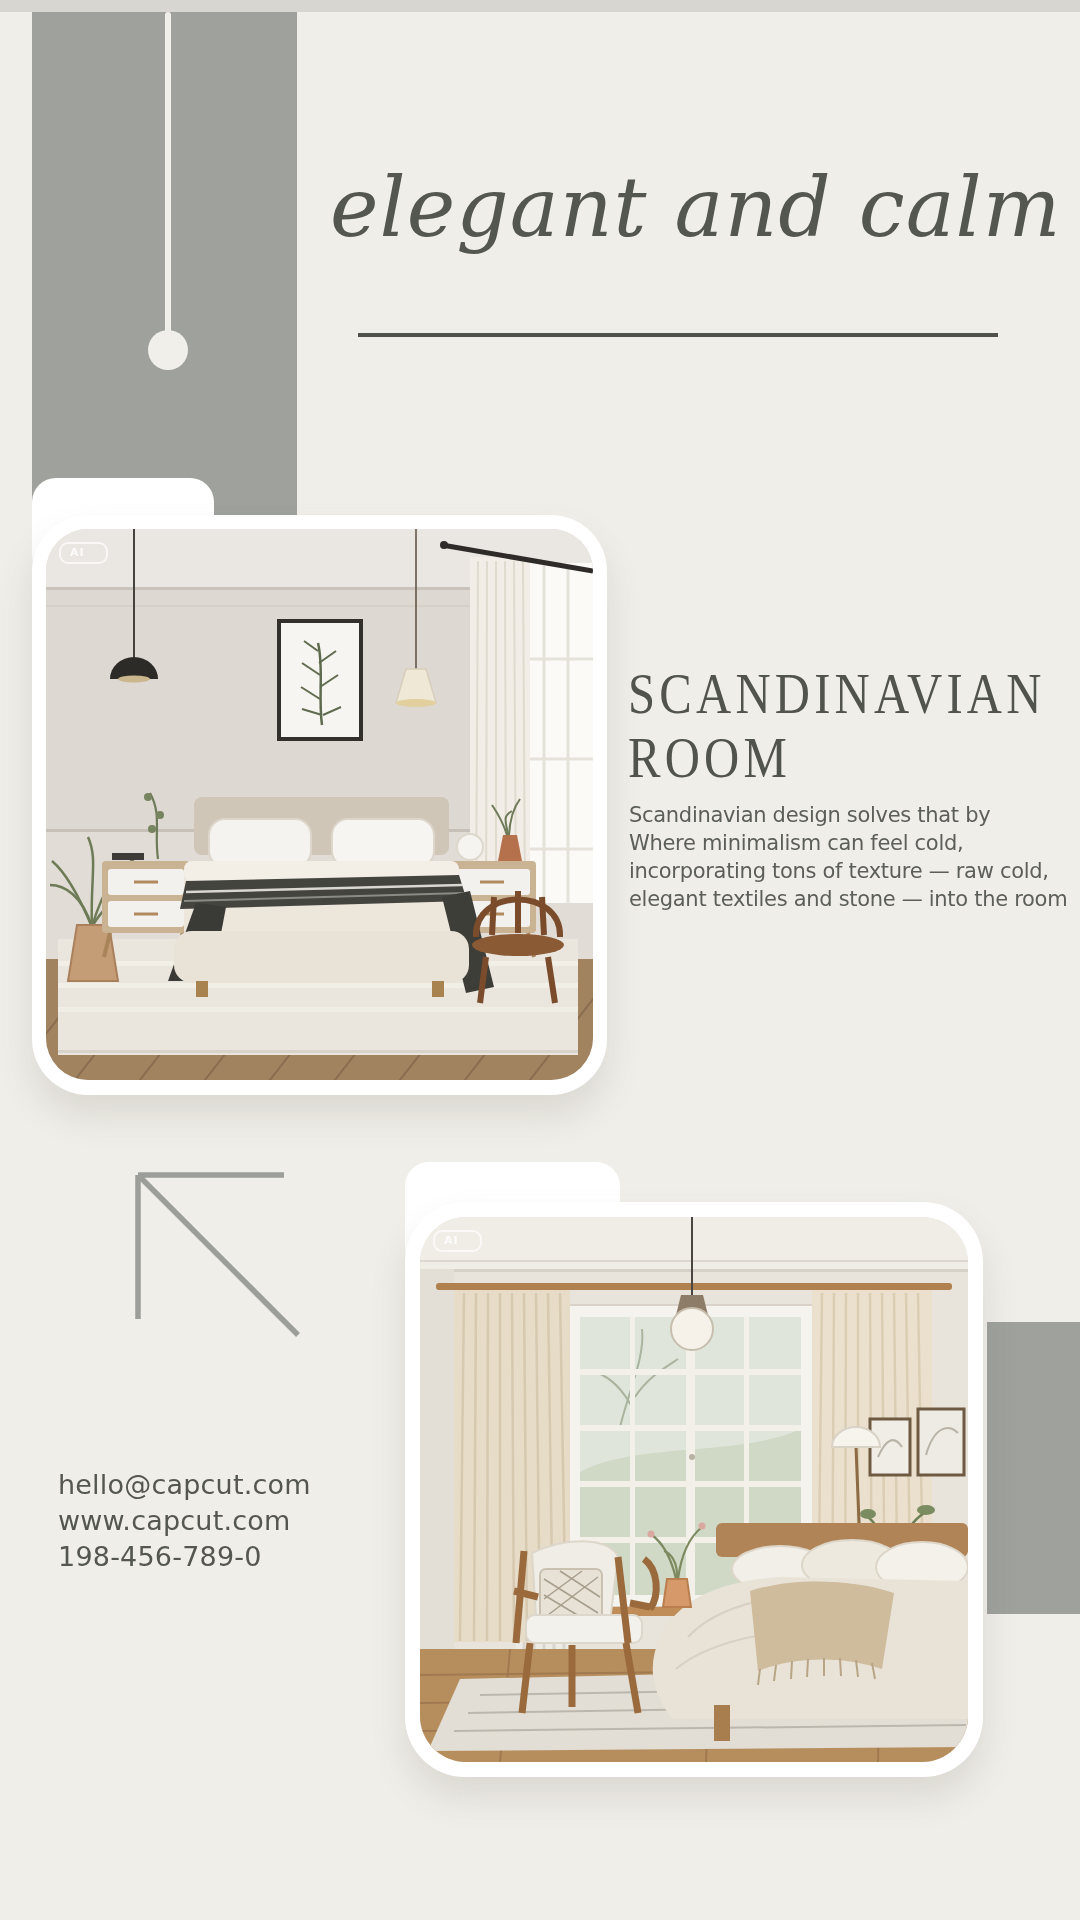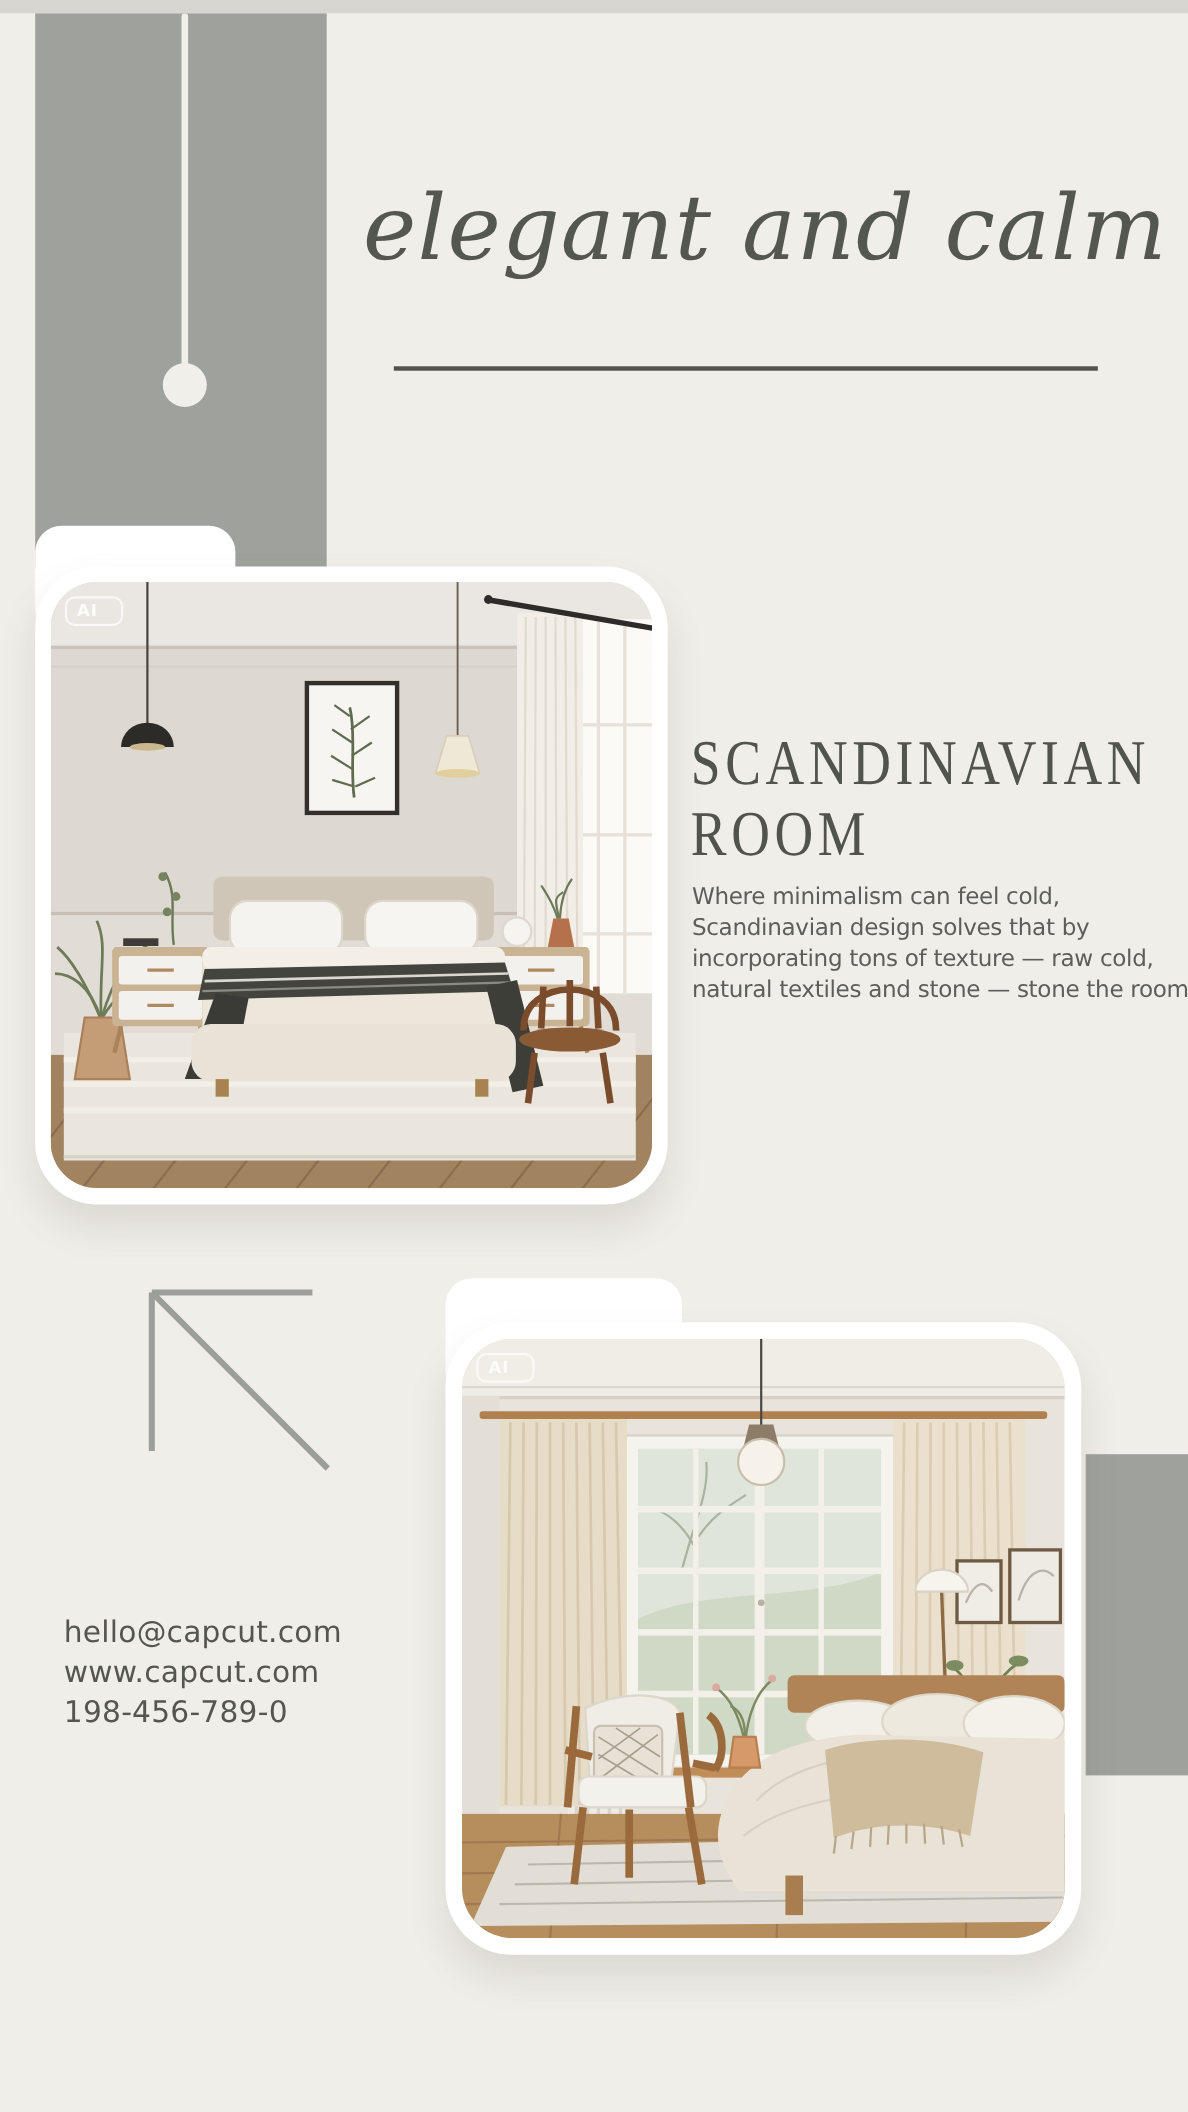--- a/index.html
+++ b/index.html
@@ -28,21 +28,21 @@
   .photo-card{position:absolute;background:#ffffff;box-shadow:0 20px 34px rgba(110,106,96,.16);}
   #card-top{left:32px;top:503px;width:575px;height:580px;border-radius:56px;}
   #card-bottom{left:405px;top:1190px;width:578px;height:575px;border-radius:60px;}
   .photo{position:absolute;overflow:hidden;}
   #photo-top{left:46px;top:517px;width:547px;height:551px;border-radius:42px;}
   #photo-bottom{left:420px;top:1205px;width:548px;height:545px;border-radius:46px;}
   .photo svg{display:block;width:100%;height:100%;}
   .ai-badge{
     position:absolute;left:13px;top:13px;padding:2px 21px 3px 9px;
     border:2px solid rgba(255,255,255,.7);border-radius:9px;
-    color:rgba(255,255,255,.85);font-size:15px;font-weight:bold;letter-spacing:1px;
+    color:rgba(255,255,255,.85);font-size:11px;font-weight:bold;letter-spacing:1px;
   }
   
   #heading{
     position:absolute;left:628px;top:650px;
     font-family:"Liberation Serif","DejaVu Serif",serif;font-weight:400;
     font-size:58px;line-height:64px;letter-spacing:5px;color:#51544d;
     transform:scaleX(.84);transform-origin:left top;white-space:nowrap;
   }
   #description{
     position:absolute;left:629px;top:789px;width:452px;
@@ -214,24 +214,24 @@
       </g>
     </svg>
     <div class="ai-badge">AI</div>
   </div>
 
   <div id="heading">
     <div>SCANDINAVIAN</div>
     <div>ROOM</div>
   </div>
   <div id="description">
+    <div>Scandinavian design solves that by</div>
     <div>Where minimalism can feel cold,</div>
-    <div>Scandinavian design solves that by</div>
     <div>incorporating tons of texture — raw cold,</div>
-    <div>natural textiles and stone — stone the room</div>
+    <div>elegant textiles and stone — into the room</div>
   </div>
 
   <svg id="arrow" width="184" height="186" viewBox="0 0 184 186">
     <g stroke="#9b9e99" stroke-width="5.5" fill="none">
       <line x1="12" y1="12" x2="158" y2="12"></line>
       <line x1="12" y1="12" x2="12" y2="156"></line>
       <line x1="14" y1="14" x2="172" y2="172"></line>
     </g>
   </svg>
 

